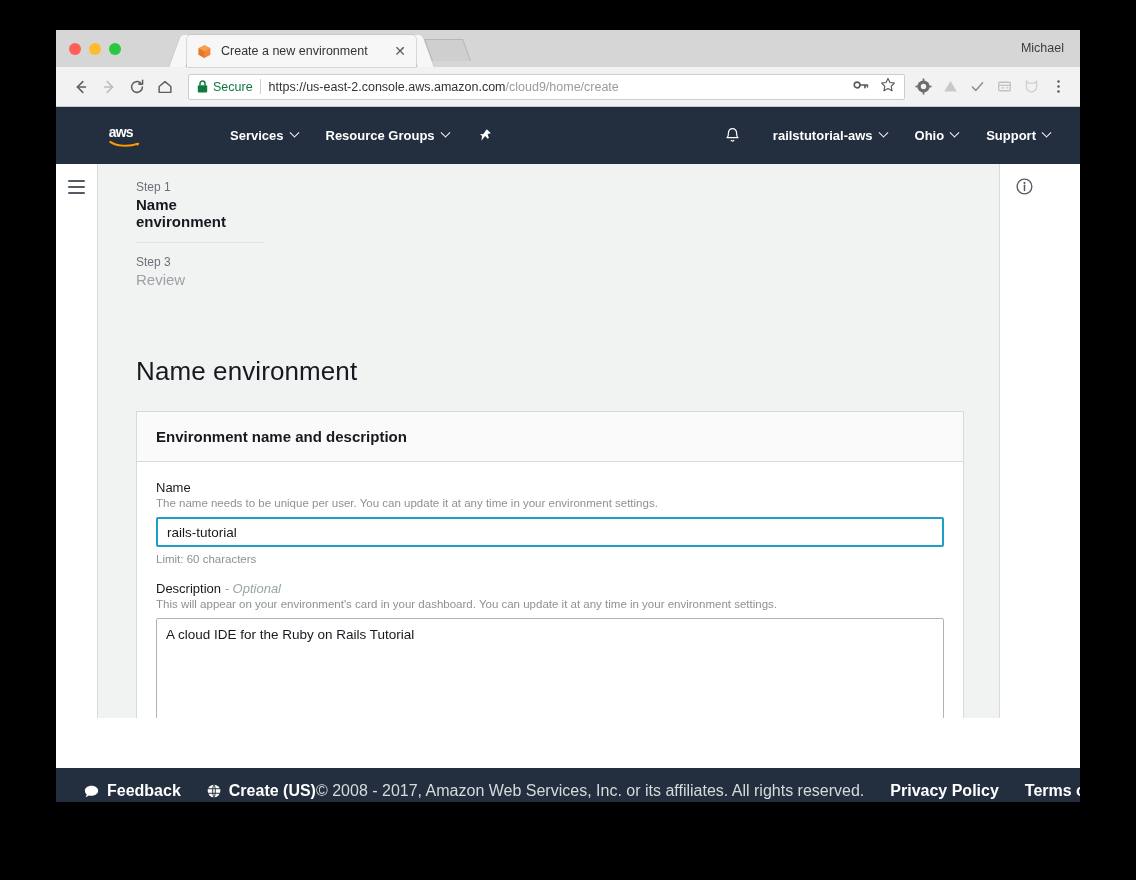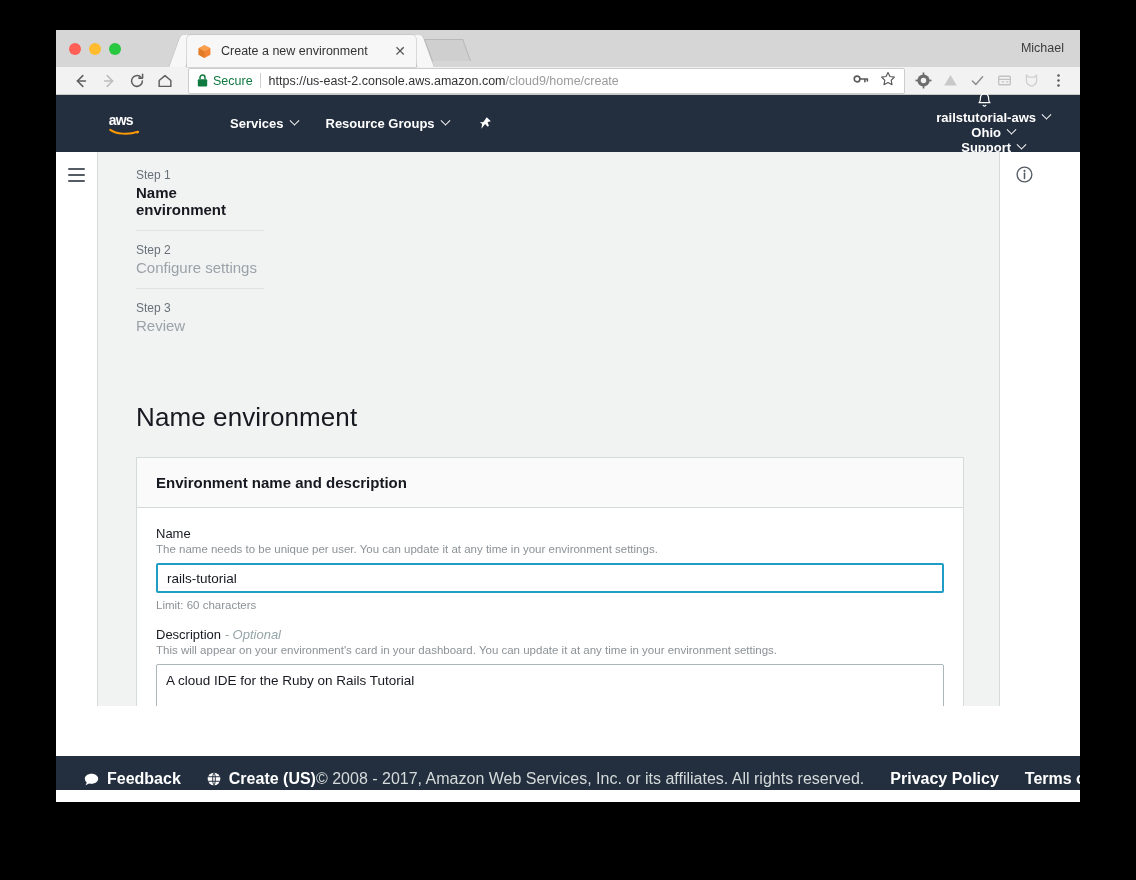--- a/index.html
+++ b/index.html
@@ -89,21 +89,21 @@
   }
   .profile-name {
     position: absolute;
     right: 16px; top: 11px;
     font-size: 12.5px;
     color: #3c3c3c;
   }
 
   
   .omni-row {
-    height: 28px;
+    height: 40px;
     background: #f2f2f2;
     border-bottom: 1px solid #c8c8c8;
     display: flex; align-items: center;
     padding: 0 10px 0 11px;
   }
   .nav-btn {
     width: 28px; height: 28px;
     display: flex; align-items: center; justify-content: center;
     color: #5e5e5e;
     flex: 0 0 auto;
@@ -160,21 +160,21 @@
   }
   .caret {
     display: inline-block;
     margin-left: 7px;
     width: 7px; height: 7px;
     border-right: 1.6px solid #ffffff;
     border-bottom: 1.6px solid #ffffff;
     transform: rotate(45deg) translate(-2px,-2px);
   }
   .pin-icon { margin-left: 14px; display: flex; align-items: center; }
-  .nav-right { margin-left: auto; display: flex; align-items: center; flex-direction: column; }
+  .nav-right { margin-left: auto; display: flex; align-items: center; }
   .bell-icon { margin-right: 18px; display: flex; align-items: center; }
 
   
   .content-row {
     display: flex;
     height: 554px;
     position: relative;
   }
   .left-rail {
     width: 41px;
@@ -507,24 +507,20 @@
       </div>
 
       <div class="wizard-panel">
 
         <div class="steps">
           <div class="step-block">
             <div class="step-label">Step 1</div>
             <div class="step-title">Name environment</div>
           </div>
           <div class="step-block inactive">
-            <div class="step-label">Step 2</div>
-            <div class="step-title">Configure settings</div>
-          </div>
-          <div class="step-block inactive">
             <div class="step-label">Step 3</div>
             <div class="step-title">Review</div>
           </div>
         </div>
 
         <h1 class="page-title">Name environment</h1>
 
         <div class="card">
           <div class="card-header">
             <div class="card-header-title">Environment name and description</div>

